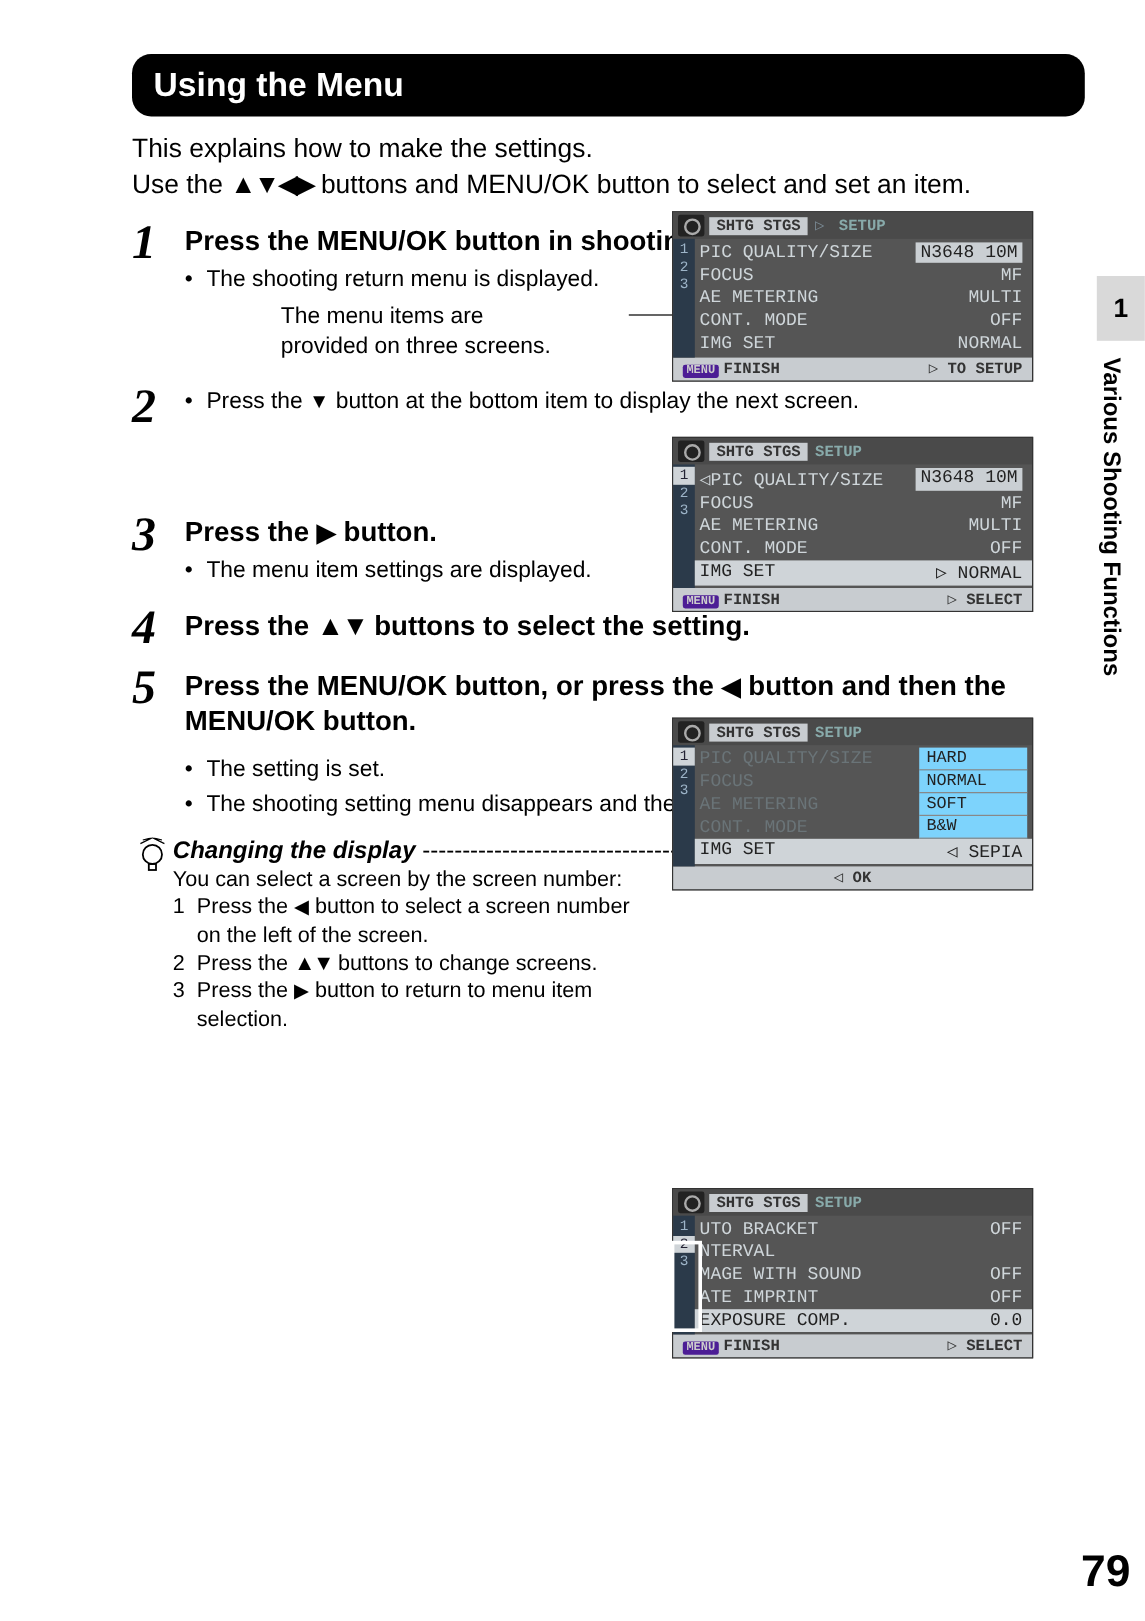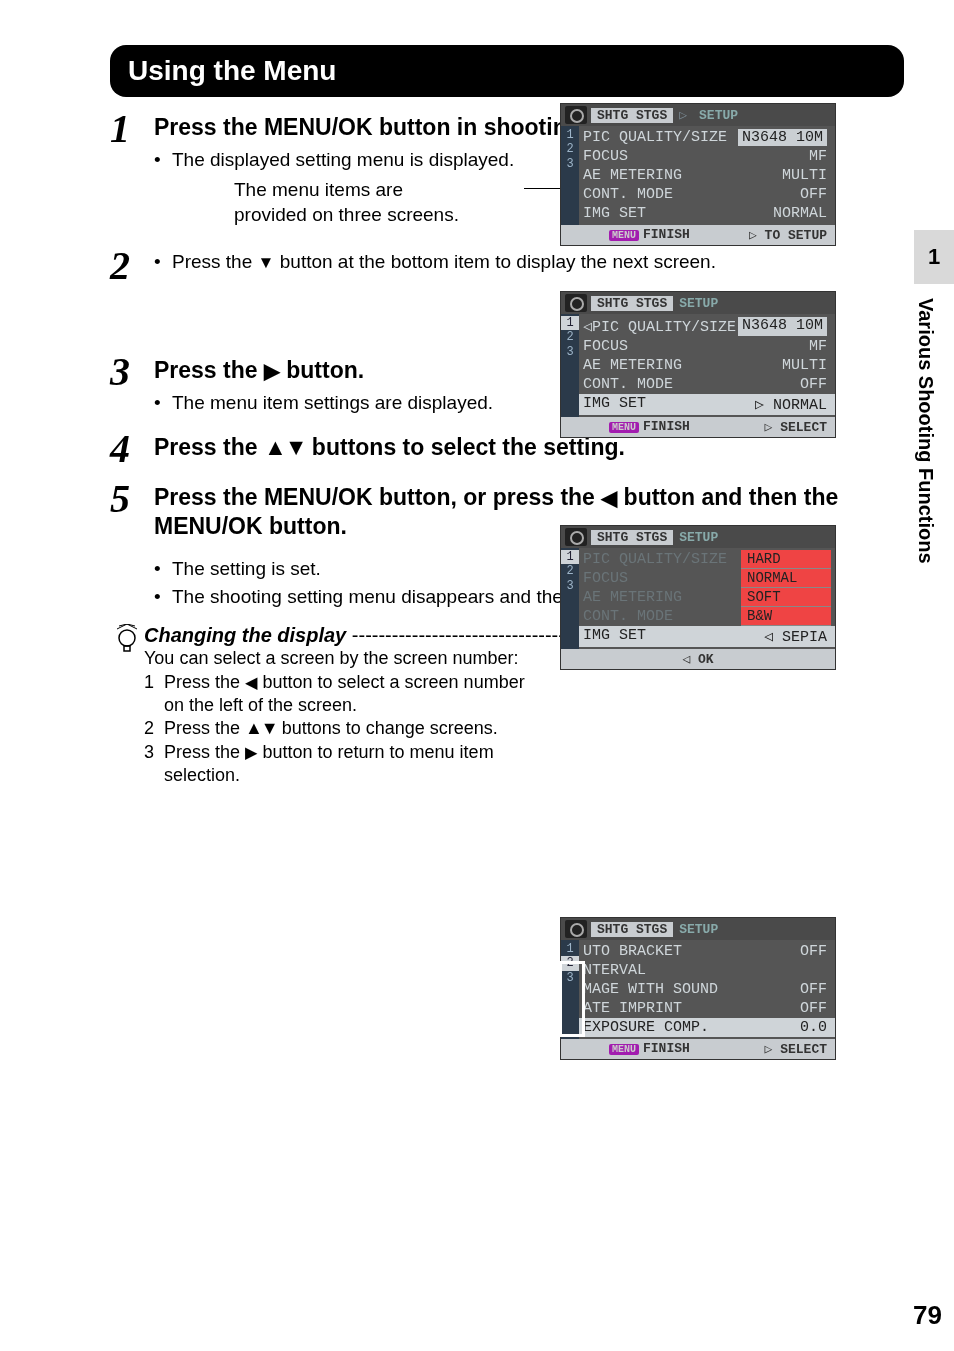--- a/index.html
+++ b/index.html
@@ -149,27 +149,27 @@
     font-size: 20px;
     padding-top: 14px;
     text-align: left;
     height: 380px;
   }
   .page-num {
     position: absolute;
     right: 12px;
     bottom: 20px;
     font-weight: bold;
-    font-size: 26px;
+    font-size: 37px;
   }
 
   
   .lcd {
     position: absolute;
-    width: 276px;
+    width: 301px;
     background: #555;
     border: 1px solid #333;
     font-family: "Courier New", monospace;
     font-size: 15px;
     color: #cfd6da;
   }
   .lcd .tabs {
     display: flex;
     background: #4a4a4a;
     height: 22px;
@@ -230,34 +230,34 @@
   .lcd .foot {
     background: #c8ccd0;
     color: #333;
     display: flex;
     justify-content: space-between;
     padding: 2px 8px;
     font-size: 13px;
     font-weight: bold;
   }
   .lcd .foot .mini {
-    background:#a21caf; color:#ccc; font-size:10px; padding:0 3px; margin-right:4px; border-radius:2px;margin-left:40px;
+    background:#4c1d95; color:#ccc; font-size:10px; padding:0 3px; margin-right:4px; border-radius:2px;
   }
 
   .tri { display:inline-block; font-size: 0.9em; }
   .arrows { font-size: 1em; letter-spacing: -2px; }
 
   
   .lcd .opt-col {
     width: 90px;
     display: flex;
     flex-direction: column;
   }
   .lcd .opt {
-    background: #ef4444;
+    background: #7dd3fc;
     color: #222;
     padding: 1px 6px;
     border-bottom: 1px solid #888;
     font-size: 14px;
   }
 
   .lcd4-pager-highlight {
     position:absolute;
     left:-2px; top:21px;
     width:26px; height:76px;
@@ -265,30 +265,34 @@
     pointer-events:none;
   }
 </style>
 </head>
 <body>
 
 <div class="page">
 
   <div class="section-header">Using the Menu</div>
 
+  <div class="intro">
+    <span>This explains how to make the settings.</span><br>
+    <span>Use the </span><span class="arrows">▲▼◀▶</span><span> buttons and MENU/OK button to select and set an item.</span>
+  </div>
 
   <div class="steps">
 
     <div class="step">
       <div class="step-num">1</div>
       <div class="step-body left-col">
         <div class="step-title">Press the MENU/OK button in shooting mode.</div>
         <div class="step-bullet">
           <span class="dot">•</span>
-            <span class="txt">The displayed setting menu is displayed.</span>
+            <span class="txt">The shooting return menu is displayed.</span>
         </div>
         <div class="callout-box">
           <div>The menu items are</div>
           <div>provided on three screens.</div>
           <div class="callout-lead"></div>
         </div>
       </div>
     </div>
 
     <div class="step" style="margin-top:12px;">

